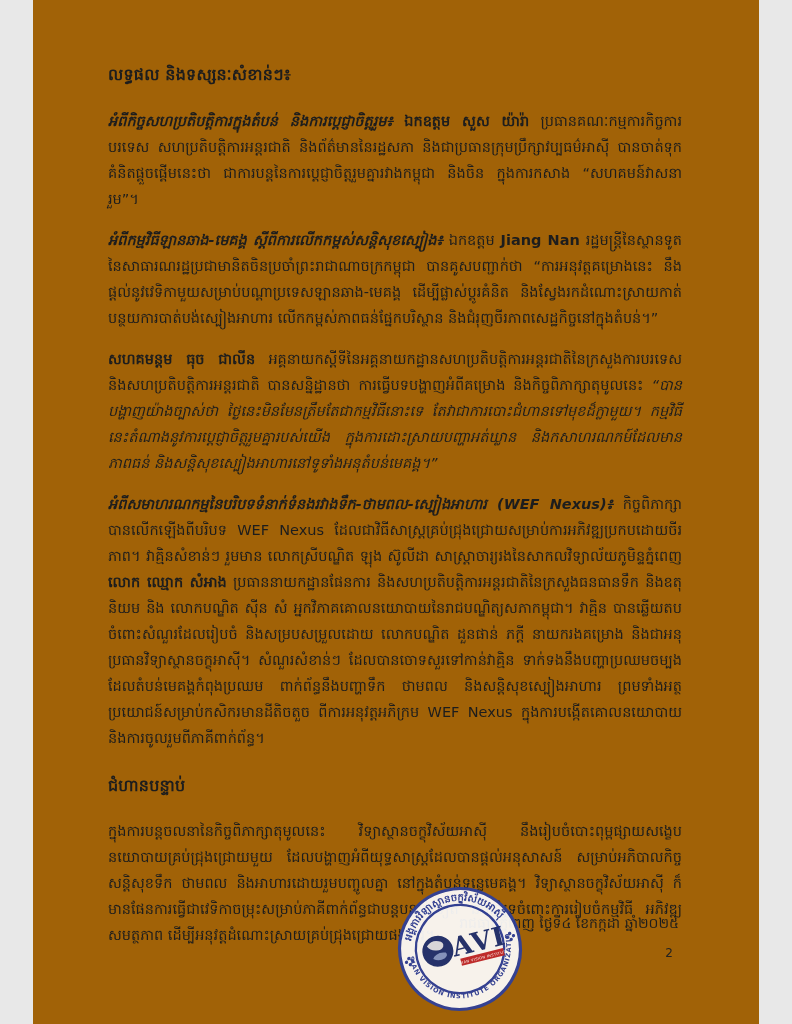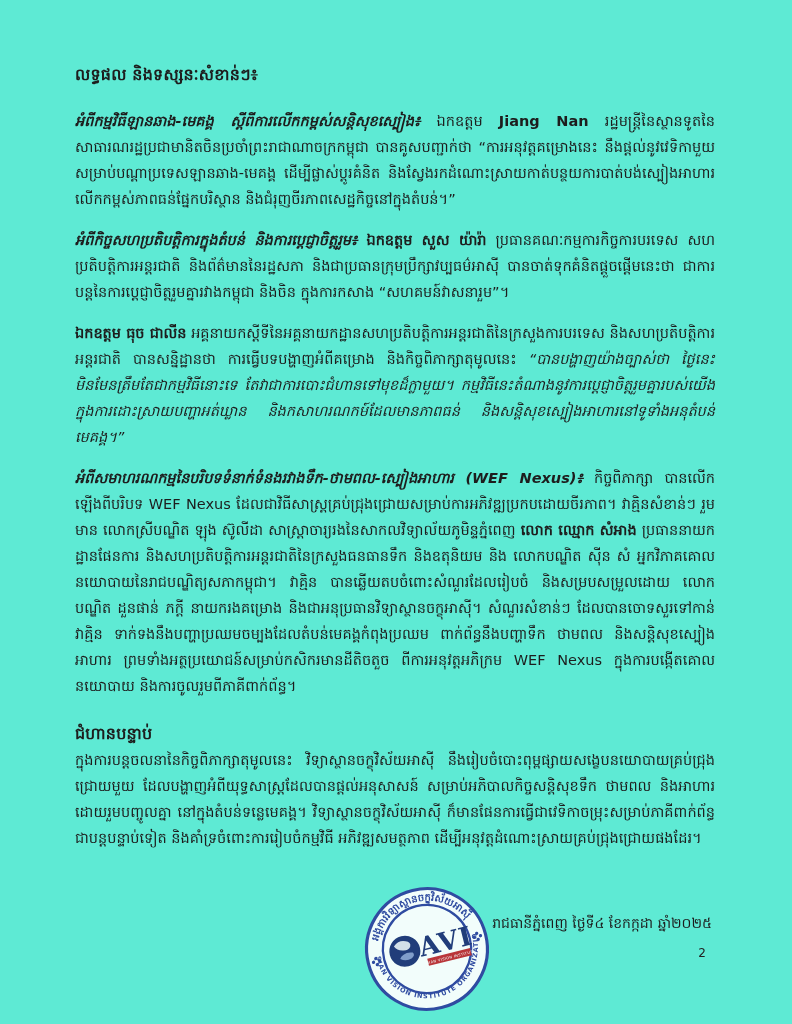--- a/index.html
+++ b/index.html
@@ -1,38 +1,38 @@
 <!DOCTYPE html>
 <html><head>
 <meta charset="utf-8">
 <style>
   html, body { margin: 0; padding: 0; background: #e8e8e8; }
   .page {
     position: relative;
-    width: 792px;
+    width: 726px;
     height: 1024px;
     margin: 0 auto;
-    background: #5eead4;
+    background: #a16207;
     font-family: "DejaVu Sans", sans-serif;
     color: #1d1d1d;
     overflow: hidden;
   }
   .content {
     position: absolute;
     left: 75px;
     right: 77px;
     top: 64px;
   }
   .doc-heading {
     font-size: 16px;
     font-weight: bold;
     margin: 0 0 20px 0;
     letter-spacing: 0.2px;
   }
-  .doc-heading.next-steps { margin: 24px 0 0 0; }
+  .doc-heading.next-steps { margin: 24px 0 19px 0; }
   .para {
     font-size: 14.5px;
     line-height: 26px;
     text-align: justify;
     margin: 0 0 15px 0;
   }
   .seg-lead   { font-weight: bold; font-style: italic; }
   .seg-bold   { font-weight: bold; }
   .seg-italic { font-style: italic; }
   .bottom-area {
@@ -64,30 +64,30 @@
   }
 </style>
 </head>
 <body>
 
 <div class="page">
   <div class="content">
 
     <div class="doc-heading">លទ្ធផល និងទស្សនៈសំខាន់ៗ៖</div>
 
+    <p class="para"><span class="seg-lead">អំពីកិច្ចសហប្រតិបត្តិការក្នុងតំបន់ និងការប្ដេជ្ញាចិត្តរួម៖</span>
+      <span class="seg-bold">ឯកឧត្តម សួស យ៉ារ៉ា</span>
+      <span>ប្រធានគណៈកម្មការកិច្ចការបរទេស សហប្រតិបត្តិការអន្តរជាតិ និងព័ត៌មាននៃរដ្ឋសភា និងជាប្រធានក្រុមប្រឹក្សាវប្បធម៌អាស៊ី បានចាត់ទុកគំនិតផ្ដួចផ្ដើមនេះថា ជាការបន្តនៃការប្ដេជ្ញាចិត្តរួមគ្នារវាងកម្ពុជា និងចិន ក្នុងការកសាង “សហគមន៍វាសនារួម”។</span></p>
+
     <p class="para"><span class="seg-lead">អំពីកម្មវិធីឡានឆាង-មេគង្គ ស្ដីពីការលើកកម្ពស់សន្តិសុខស្បៀង៖</span>
       <span>ឯកឧត្តម</span>
       <span class="seg-bold">Jiang Nan</span>
       <span>រដ្ឋមន្ត្រីនៃស្ថានទូតនៃសាធារណរដ្ឋប្រជាមានិតចិនប្រចាំព្រះរាជាណាចក្រកម្ពុជា បានគូសបញ្ជាក់ថា “ការអនុវត្តគម្រោងនេះ នឹងផ្ដល់នូវវេទិកាមួយសម្រាប់បណ្ដាប្រទេសឡានឆាង-មេគង្គ ដើម្បីផ្លាស់ប្ដូរគំនិត និងស្វែងរកដំណោះស្រាយកាត់បន្ថយការបាត់បង់ស្បៀងអាហារ លើកកម្ពស់ភាពធន់ផ្នែកបរិស្ថាន និងជំរុញចីរភាពសេដ្ឋកិច្ចនៅក្នុងតំបន់។”</span></p>
 
-    <p class="para"><span class="seg-lead">អំពីកិច្ចសហប្រតិបត្តិការក្នុងតំបន់ និងការប្ដេជ្ញាចិត្តរួម៖</span>
-      <span class="seg-bold">ឯកឧត្តម សួស យ៉ារ៉ា</span>
-      <span>ប្រធានគណៈកម្មការកិច្ចការបរទេស សហប្រតិបត្តិការអន្តរជាតិ និងព័ត៌មាននៃរដ្ឋសភា និងជាប្រធានក្រុមប្រឹក្សាវប្បធម៌អាស៊ី បានចាត់ទុកគំនិតផ្ដួចផ្ដើមនេះថា ជាការបន្តនៃការប្ដេជ្ញាចិត្តរួមគ្នារវាងកម្ពុជា និងចិន ក្នុងការកសាង “សហគមន៍វាសនារួម”។</span></p>
-
-    <p class="para"><span class="seg-bold">ឯកឧត្តម ធុច ជាលីន</span>
+    <p class="para"><span class="seg-bold">សហគមន្តម ធុច ជាលីន</span>
       <span>អគ្គនាយកស្ដីទីនៃអគ្គនាយកដ្ឋានសហប្រតិបត្តិការអន្តរជាតិនៃក្រសួងការបរទេស និងសហប្រតិបត្តិការអន្តរជាតិ បានសន្និដ្ឋានថា ការធ្វើបទបង្ហាញអំពីគម្រោង និងកិច្ចពិភាក្សាតុមូលនេះ</span>
       <span class="seg-italic">“បានបង្ហាញយ៉ាងច្បាស់ថា ថ្ងៃនេះមិនមែនត្រឹមតែជាកម្មវិធីនោះទេ តែវាជាការបោះជំហានទៅមុខដ៏ក្លាមួយ។ កម្មវិធីនេះតំណាងនូវការប្ដេជ្ញាចិត្តរួមគ្នារបស់យើង ក្នុងការដោះស្រាយបញ្ហាអត់ឃ្លាន និងកសាហរណកម៍ដែលមានភាពធន់ និងសន្តិសុខស្បៀងអាហារនៅទូទាំងអនុតំបន់មេគង្គ។”</span></p>
 
     <p class="para"><span class="seg-lead">អំពីសមាហរណកម្មនៃបរិបទទំនាក់ទំនងរវាងទឹក-ថាមពល-ស្បៀងអាហារ (WEF Nexus)៖</span>
       <span>កិច្ចពិភាក្សា បានលើកឡើងពីបរិបទ WEF Nexus ដែលជាវិធីសាស្ត្រគ្រប់ជ្រុងជ្រោយសម្រាប់ការអភិវឌ្ឍប្រកបដោយចីរភាព។ វាគ្មិនសំខាន់ៗ រួមមាន លោកស្រីបណ្ឌិត ឡុង ស៊ូលីដា សាស្ត្រាចារ្យរងនៃសាកលវិទ្យាល័យភូមិន្ទភ្នំពេញ</span>
       <span class="seg-bold">លោក ឈ្មោក សំអាង</span>
       <span>ប្រធាននាយកដ្ឋានផែនការ និងសហប្រតិបត្តិការអន្តរជាតិនៃក្រសួងធនធានទឹក និងឧតុនិយម និង លោកបណ្ឌិត ស៊ីន សំ អ្នកវិភាគគោលនយោបាយនៃរាជបណ្ឌិត្យសភាកម្ពុជា។ វាគ្មិន បានឆ្លើយតបចំពោះសំណួរដែលរៀបចំ និងសម្របសម្រួលដោយ លោកបណ្ឌិត ដួនផាន់ ភក្ដី នាយករងគម្រោង និងជាអនុប្រធានវិទ្យាស្ថានចក្ខុអាស៊ី។ សំណួរសំខាន់ៗ ដែលបានចោទសួរទៅកាន់វាគ្មិន ទាក់ទងនឹងបញ្ហាប្រឈមចម្បងដែលតំបន់មេគង្គកំពុងប្រឈម ពាក់ព័ន្ធនឹងបញ្ហាទឹក ថាមពល និងសន្តិសុខស្បៀងអាហារ ព្រមទាំងអត្ថប្រយោជន៍សម្រាប់កសិករមានដីតិចតួច ពីការអនុវត្តអភិក្រម WEF Nexus ក្នុងការបង្កើតគោលនយោបាយ និងការចូលរួមពីភាគីពាក់ព័ន្ធ។</span></p>
 
     <div class="doc-heading next-steps">ជំហានបន្ទាប់</div>
 

